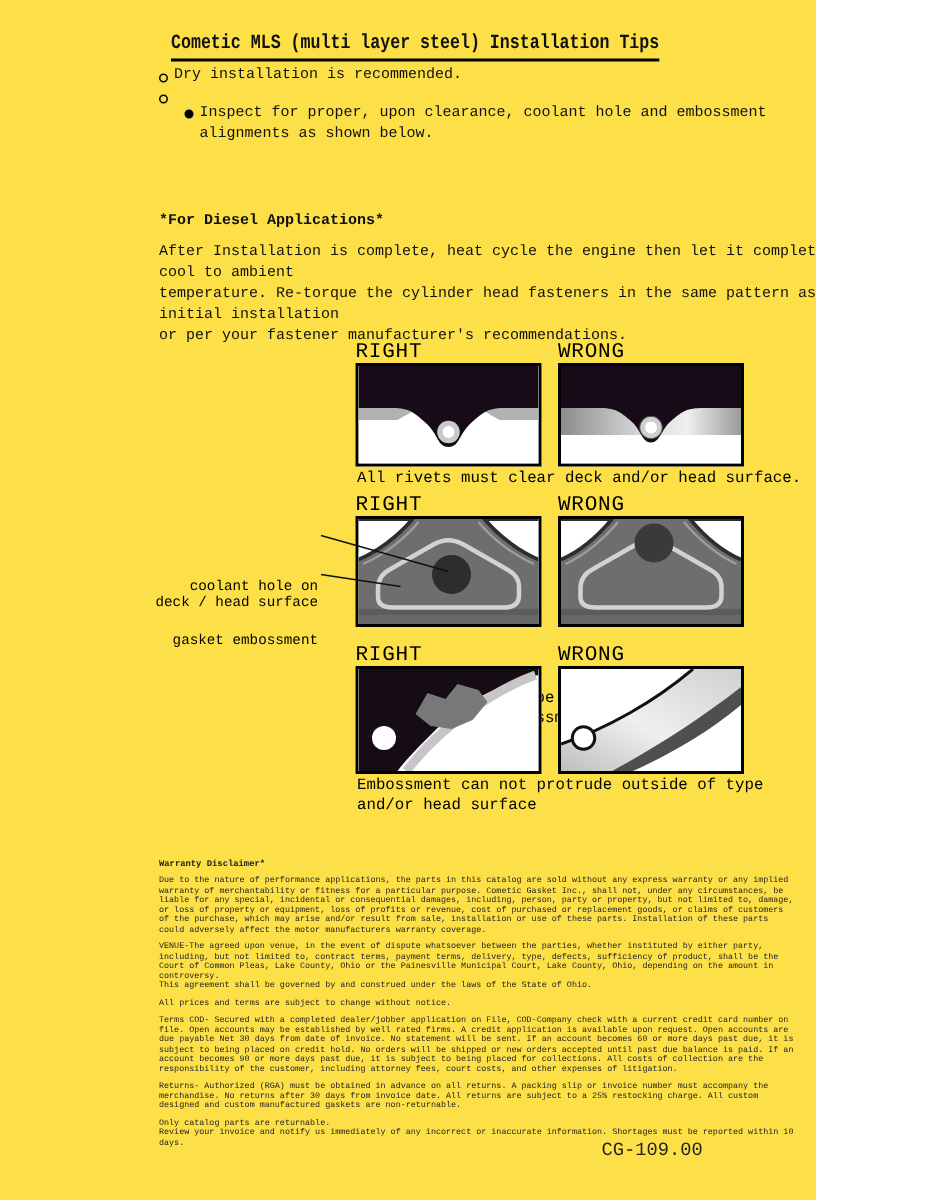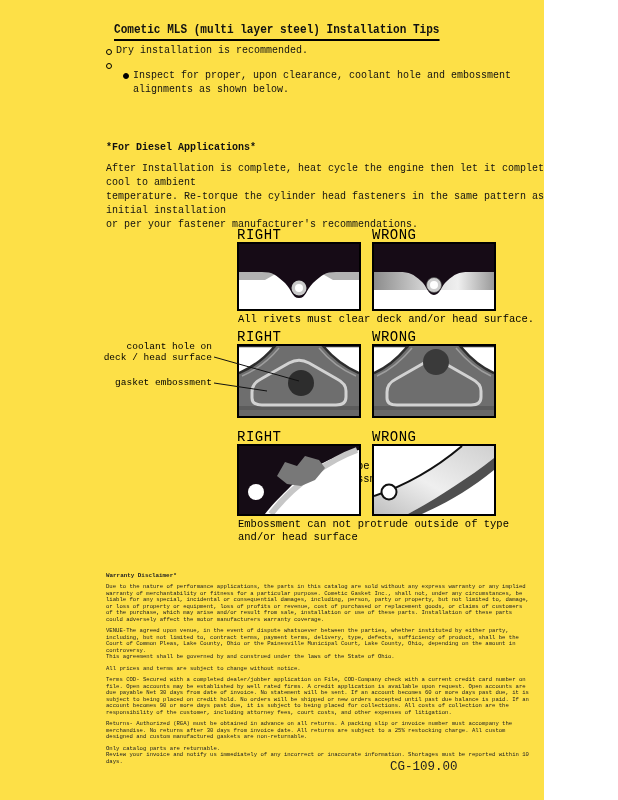--- a/index.html
+++ b/index.html
@@ -26,30 +26,30 @@
   #diesel-p1{left:106px;top:133px;width:480px;}
   #diesel-p2{left:106px;top:162px;width:480px;}
   #diesel-note{left:106px;top:205px;width:480px;}
   
   .rw-label{font-size:14px;letter-spacing:0.5px;text-align:left;width:124px;color:#000;}
   .dbox{border:2px solid #000;background:#fff;line-height:0;}
   .caption{font-size:10.5px;line-height:12.5px;color:#000;}
   #cap1{left:238px;top:313px;}
   #cap2{left:237px;top:420px;width:259px;text-align:center;margin-top:40px;}
   #cap3{left:238px;top:518px;white-space:pre-line;}
-  .ptr-label{font-size:9.5px;line-height:11px;text-align:right;color:#000;}
+  .ptr-label{font-size:9.5px;line-height:11px;text-align:right;color:#000;margin-top:44px;}
   #lbl-coolant{left:96px;top:341px;width:116px;}
   #lbl-emboss{left:96px;top:377px;width:116px;}
   #leader-overlay{left:0;top:0;width:618px;height:800px;pointer-events:none;}
   
   #warranty{left:106px;top:572px;width:424px;color:#222;}
   #warranty .w-head{font-size:5.9px;font-weight:bold;margin:0 0 5px 0;}
   #warranty p{font-size:5.6px;line-height:6.5px;margin:0 0 5px 0;}
   #warranty .w-line{display:block;}
-  #pageno{left:390px;top:760px;font-size:12.5px;color:#222;}
+  #pageno{left:401px;top:760px;font-size:12.5px;color:#222;}
 </style>
 </head>
 <body>
 
 <div id="page">
 
   <div class="abs" id="title">Cometic MLS (multi layer steel) Installation Tips</div>
 
   <div class="abs" id="bullets">
     <div class="b-row">

